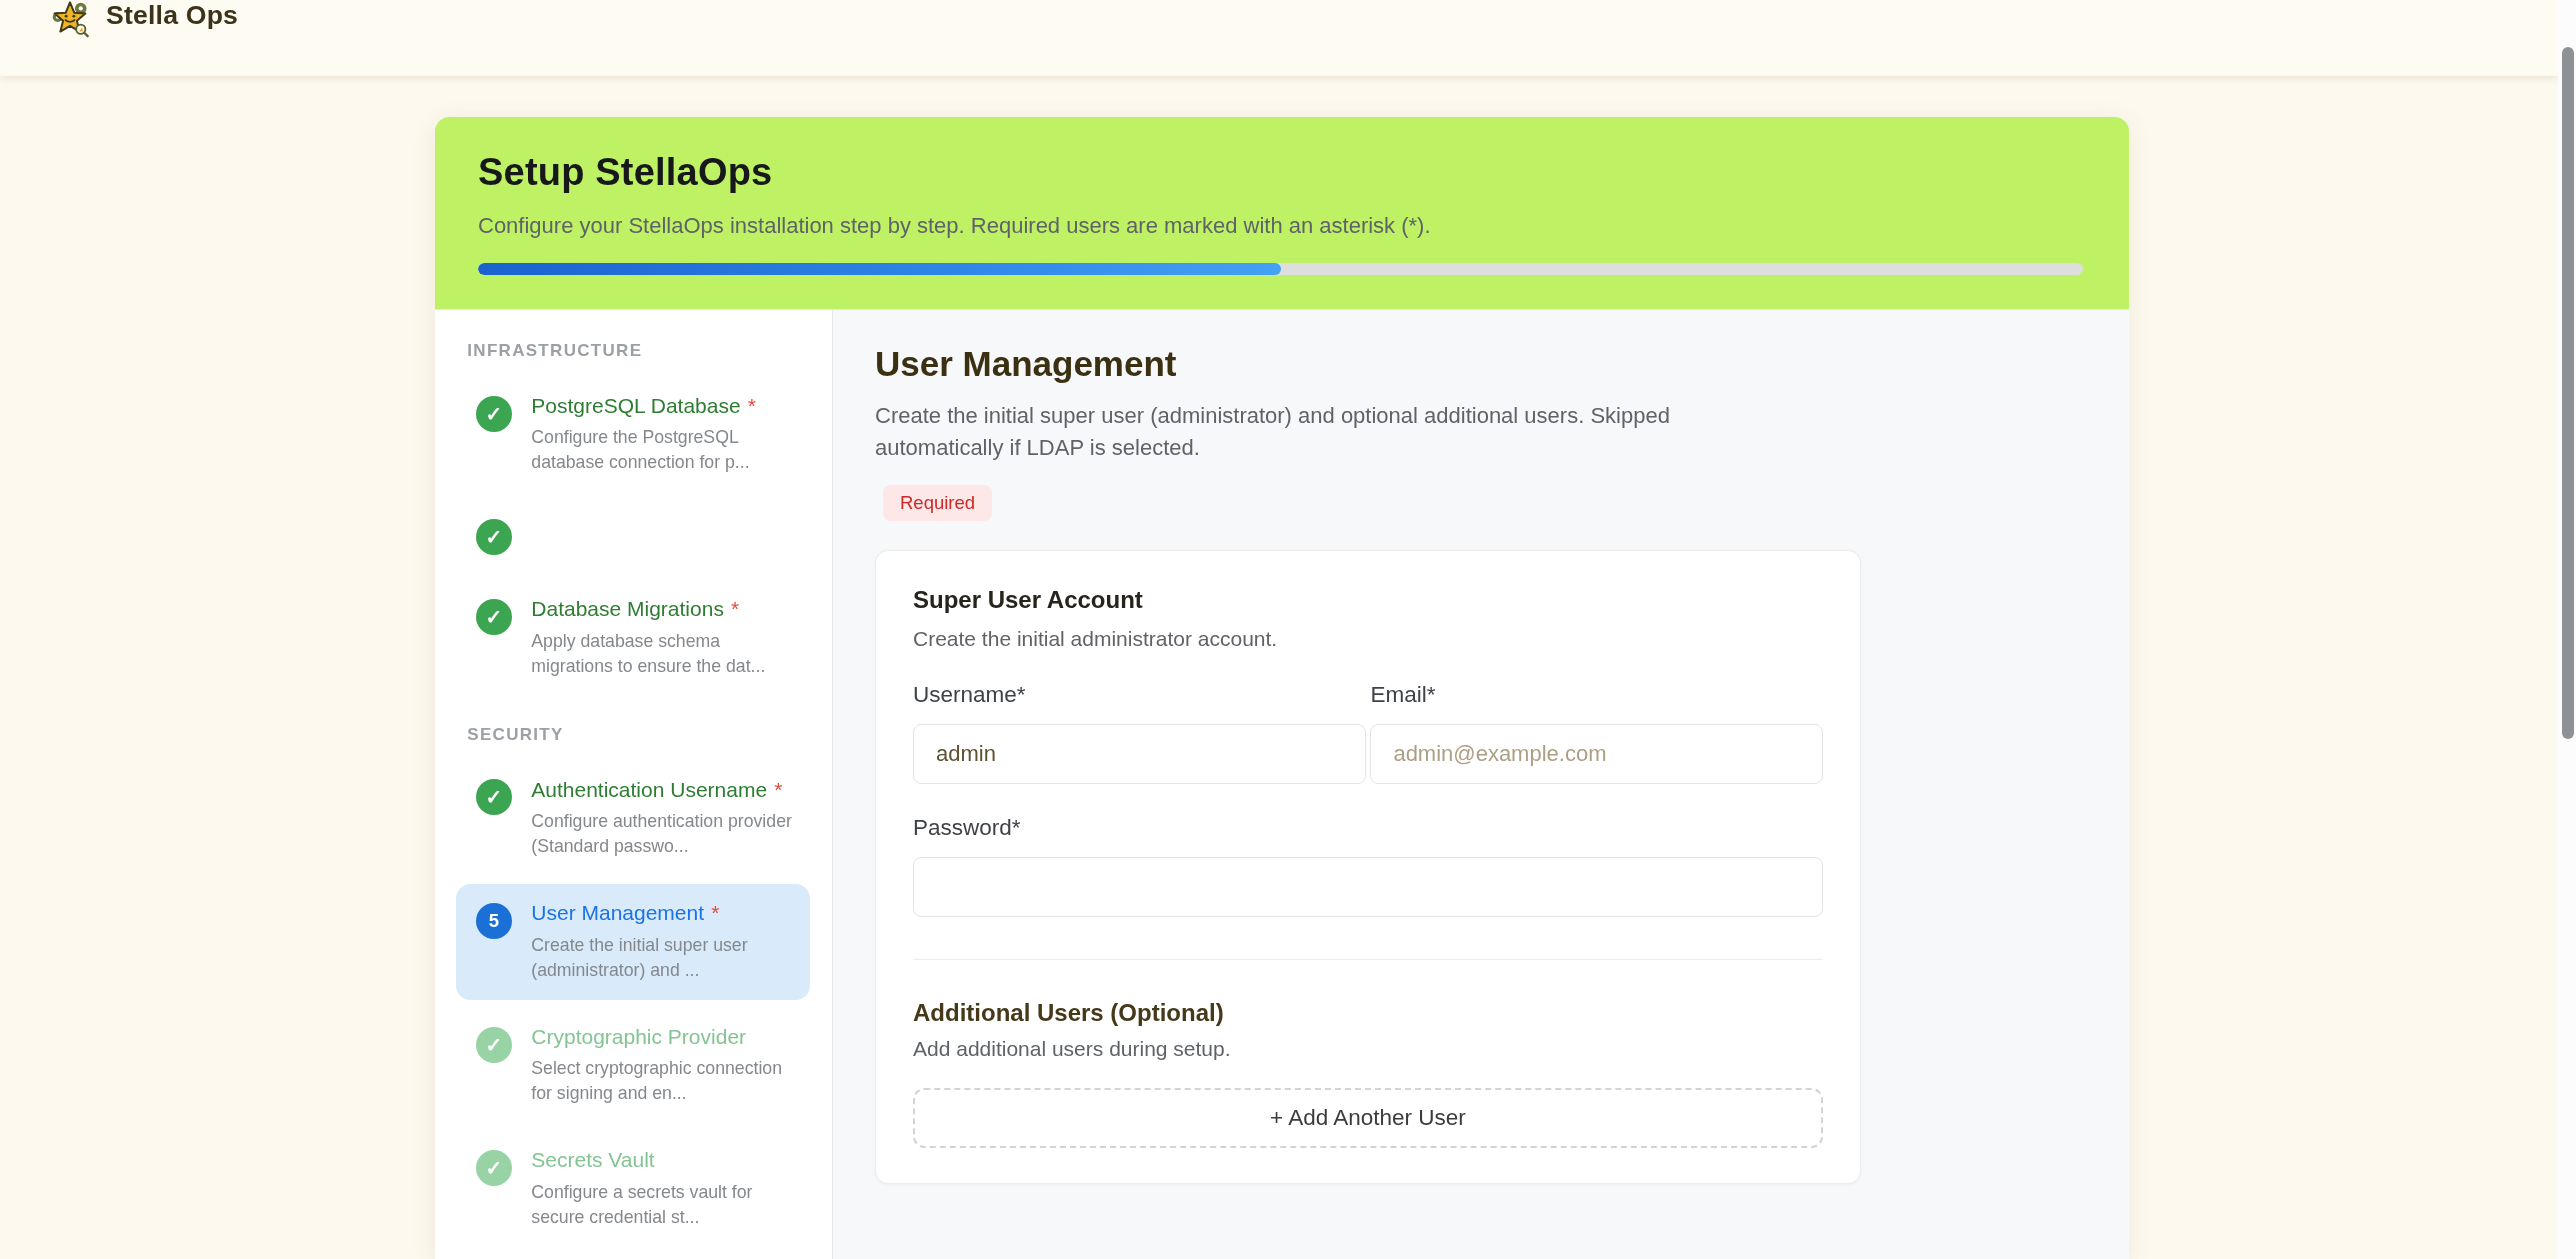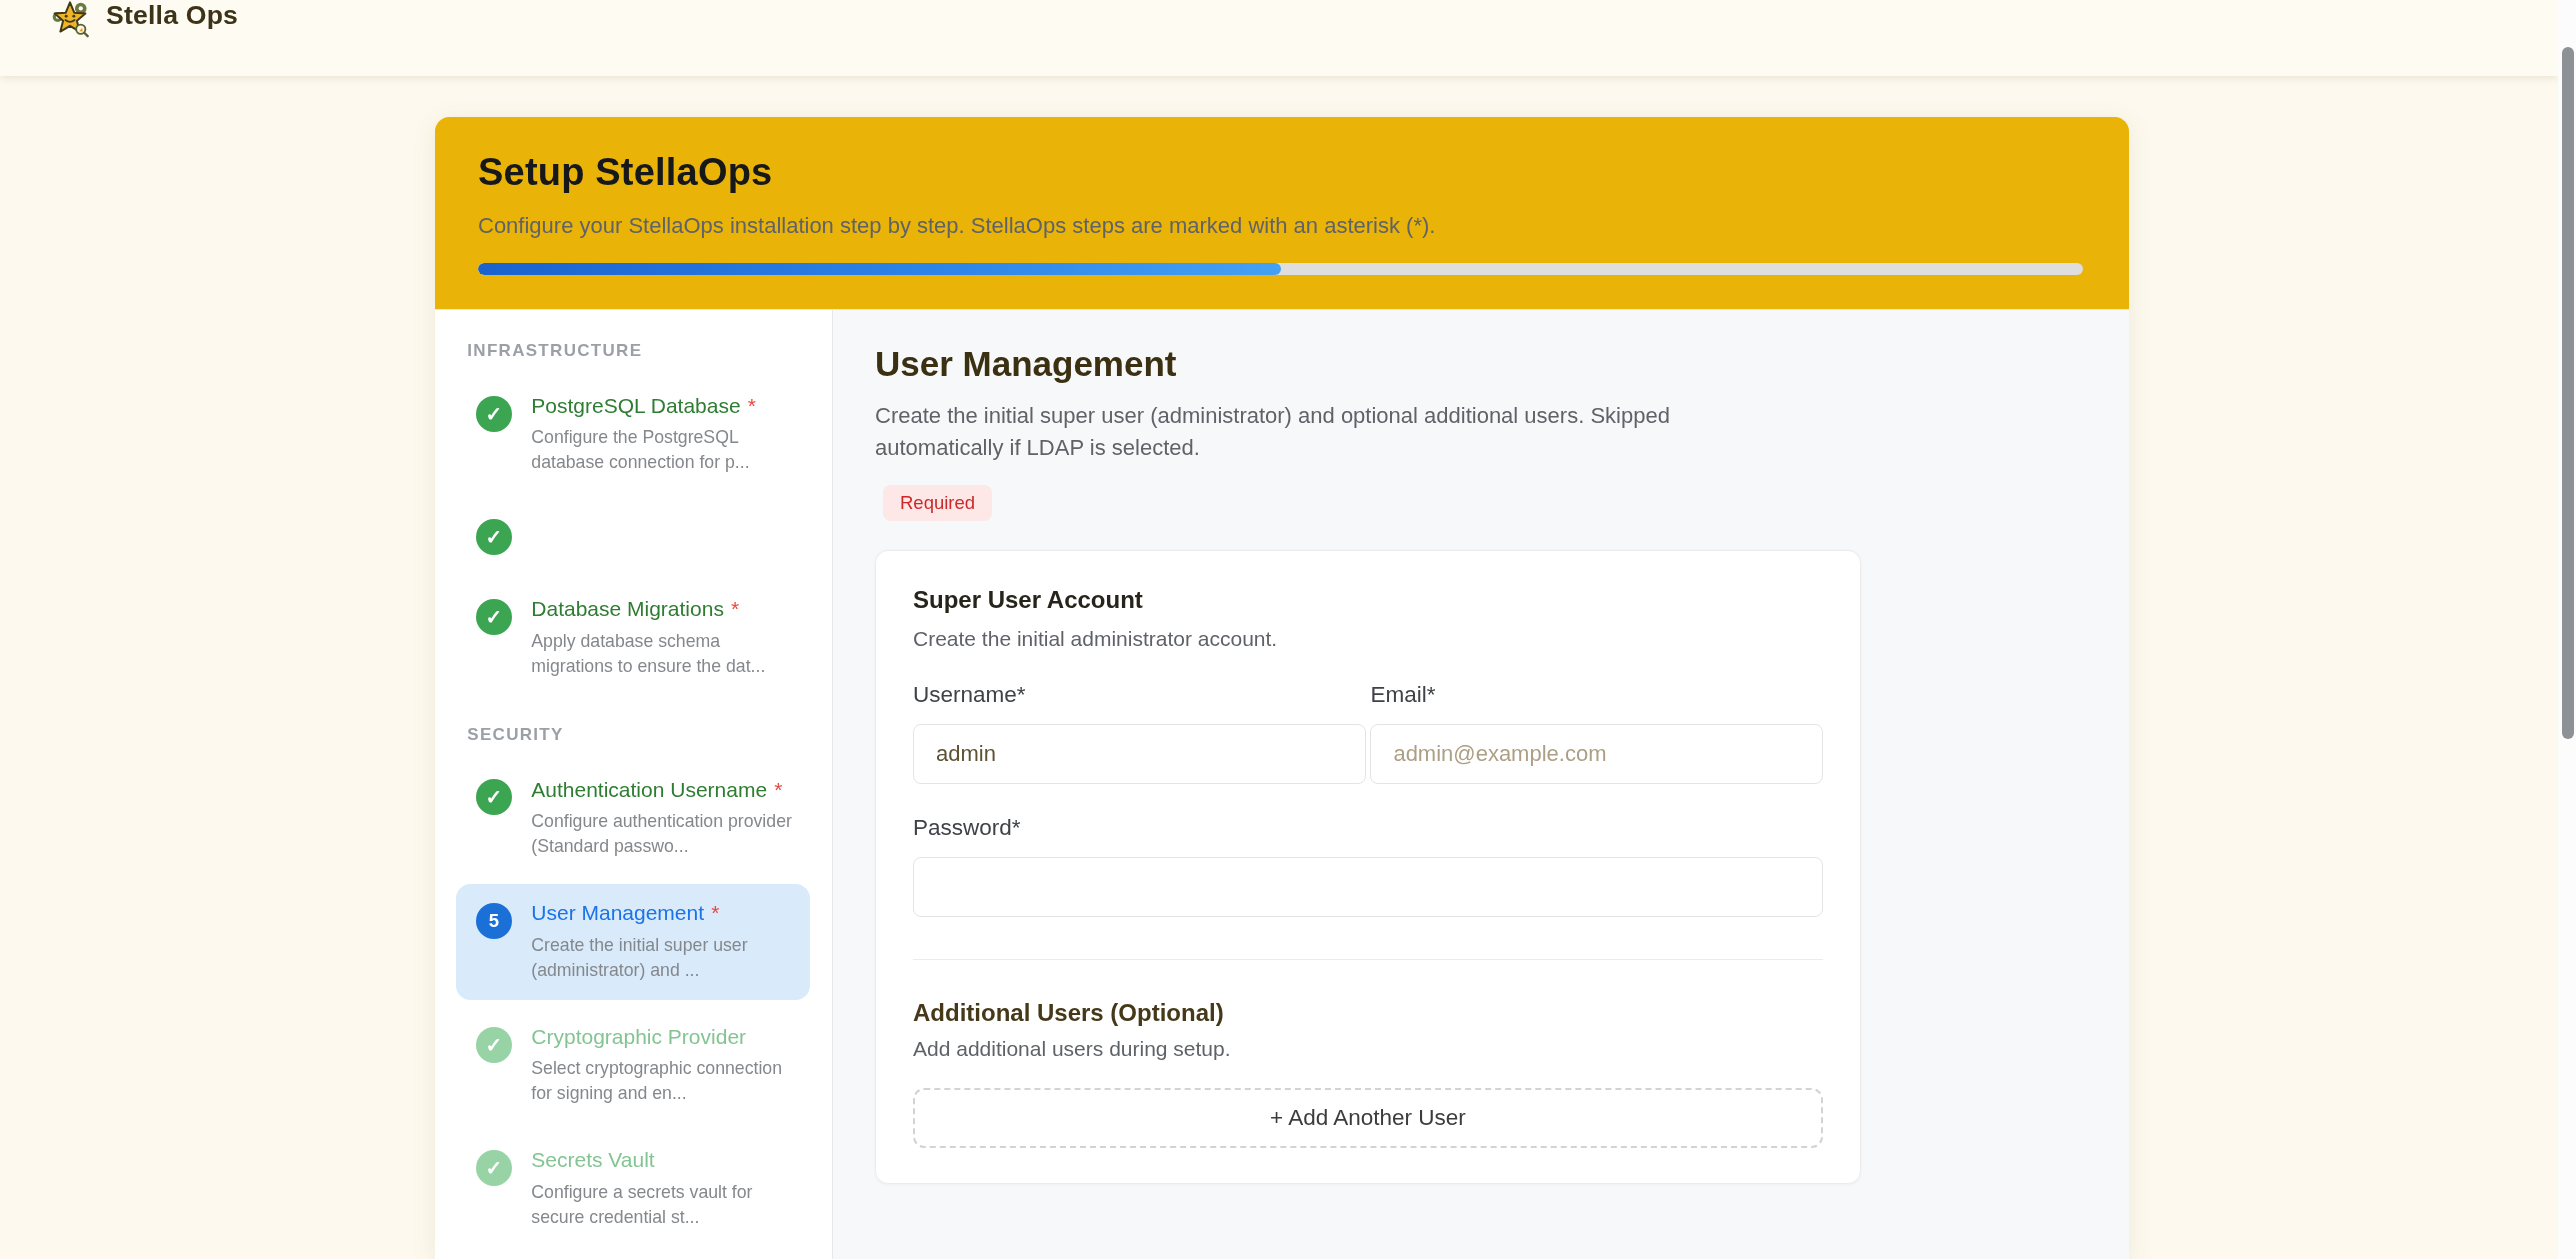--- a/index.html
+++ b/index.html
@@ -11,21 +11,21 @@
             box-shadow:0 2.4px 8px rgba(90,75,30,.12); display:flex; align-items:flex-start;
             padding-left:50px; gap:16px; z-index:10; }
   .brand-name { font-size:26.6px; font-weight:700; color:#3c3318; letter-spacing:0.2px; }
   .logo { width:40px; height:40px; display:block; }
 
   
   .scroll-track { position:absolute; right:0; top:0; width:17.7px; height:100%; background:#fcfcfc; z-index:11; }
   .scroll-thumb { position:absolute; right:2.4px; top:47px; width:12px; height:692px; border-radius:6.4px; background:#8d9195; }
 
   
-  .panel { position:absolute; left:435px; top:117px; width:1694px; bottom:0; background:#eab308;
+  .panel { position:absolute; left:435px; top:117px; width:1694px; bottom:0; background:#bef264;
            border-radius:14.5px 14.5px 0 0; box-shadow:0 4.8px 24px rgba(100,85,40,.10);
            display:flex; flex-direction:column; overflow:hidden; }
 
   .panel-header { height:193px; padding:34px 47px 0 43px; border-bottom:0.8px solid #e8e8e8; flex:none; }
   .wizard-title { font-size:38px; font-weight:700; color:#17181a; letter-spacing:0.2px; }
   .wizard-subtitle { font-size:22px; color:#5f6368; margin-top:19.3px; }
   .progress { margin-top:24px; width:1605px; height:12px; border-radius:6.4px; background:#dedede; overflow:hidden; }
   .progress-fill { height:100%; width:50%; border-radius:6.4px;
                    background:linear-gradient(90deg,#1b62cd 0%,#2f86e8 60%,#45a1f3 100%); }
 
@@ -98,21 +98,21 @@
 </header>
 
 <div class="scroll-track">
   <div class="scroll-thumb"></div>
 </div>
 
 <main class="panel">
 
   <div class="panel-header">
     <h1 class="wizard-title">Setup StellaOps</h1>
-    <p class="wizard-subtitle">Configure your StellaOps installation step by step. StellaOps steps are marked with an asterisk (*).</p>
+    <p class="wizard-subtitle">Configure your StellaOps installation step by step. Required users are marked with an asterisk (*).</p>
     <div class="progress">
       <div class="progress-fill" style="width: 50%;"></div>
     </div>
   </div>
 
   <div class="panel-body">
 
     <nav class="sidebar">
 
       <div class="side-section">

